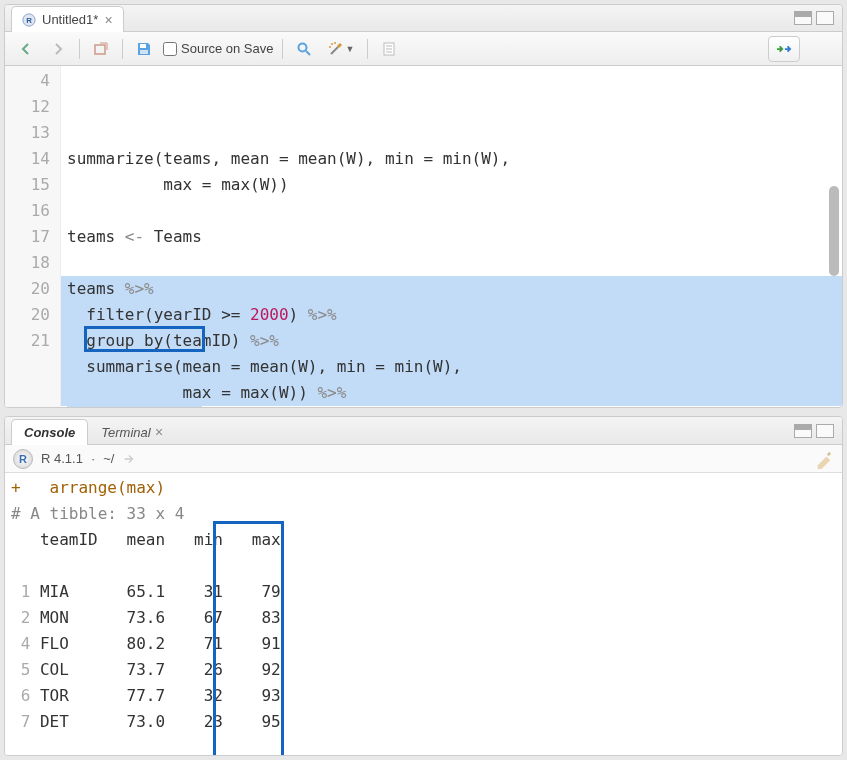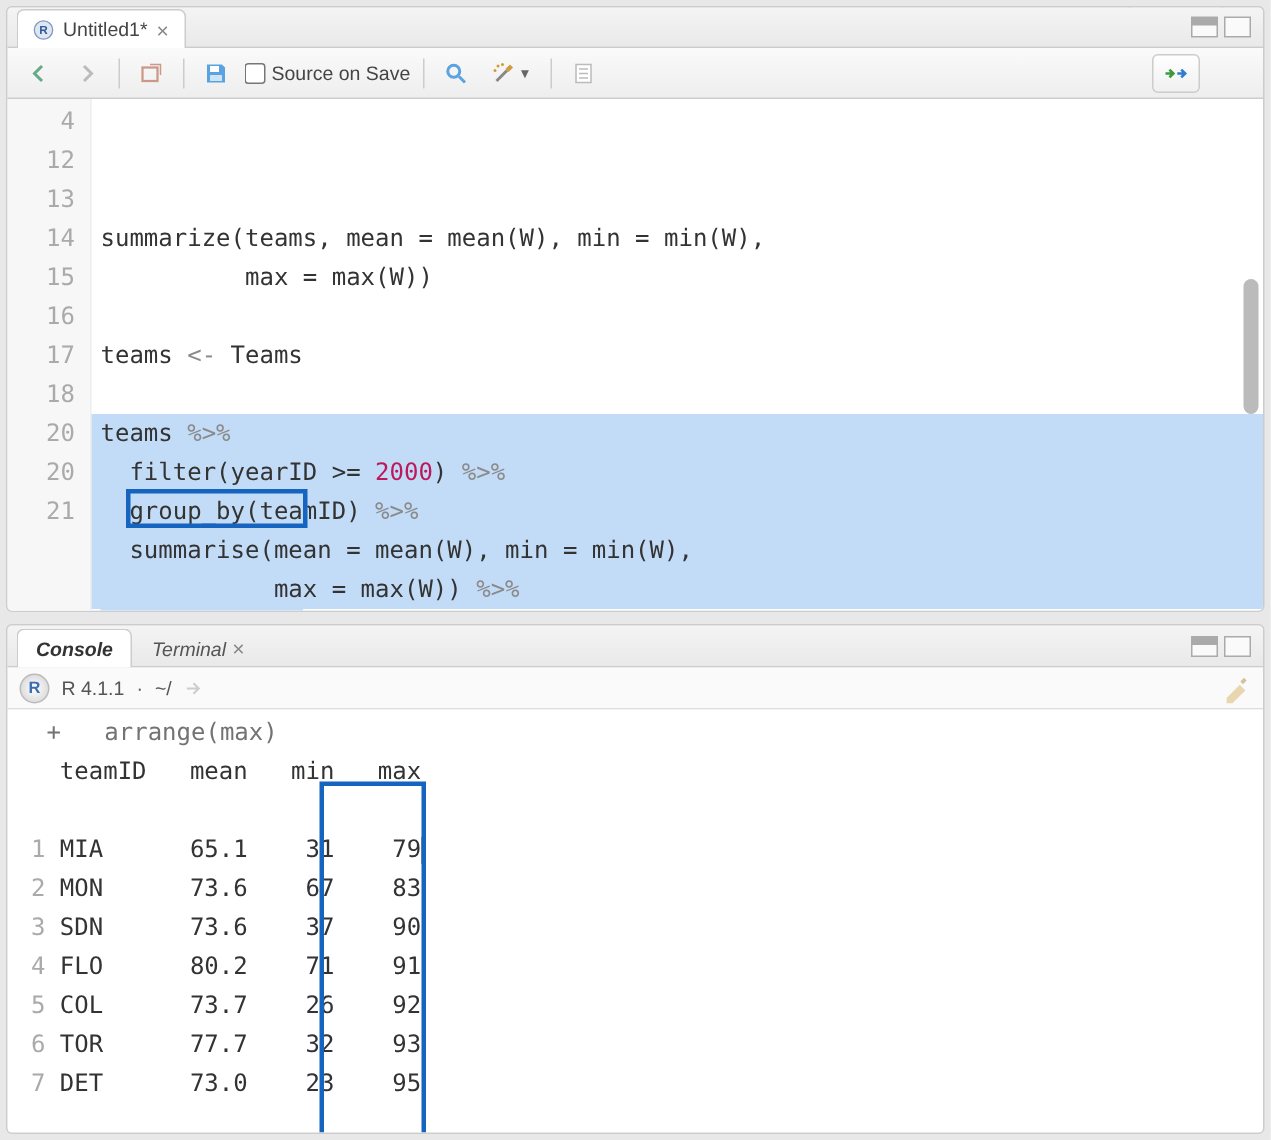--- a/index.html
+++ b/index.html
@@ -146,21 +146,21 @@
     display:flex; align-items:center; justify-content:center;
     font-weight:bold; color:#3b6db5; font-size:11px;
     border:1px solid #bbb;
   }
   .console-out {
     flex:1; background:#fff;
     font:16px/26px "Menlo","Consolas",monospace;
     padding:2px 6px; overflow:hidden; position:relative;
   }
   .cout-line { white-space:pre; }
-  .prompt-plus { color:#737373;margin-left:20px; }
+  .prompt-plus { color:#a16207; }
   .rownum { color:#aaa; }
   .comment { color:#888; }
   .coltype { color:#9aa0a6; font-style:italic; }
   .cursor { display:inline-block; width:1px; height:18px; background:#333; vertical-align:middle; }
 
   .broom {
     margin-left:auto; width:20px; height:20px; opacity:.5; cursor:pointer;
   }
 </style>
 </head>
@@ -313,23 +313,23 @@
       </svg>
     <svg class="broom" viewBox="0 0 16 16">
         <path d="M3 13l7-7 3 3-7 7H3v-3z" fill="#d9b36a"></path>
         <path d="M11 5l2-2" stroke="#b08a3e" stroke-width="2"></path>
       </svg>
   </div>
 
   <div class="console-out" id="console-out">
     <div class="hl-box" id="hlbox2" style="left: 207.6px; top: 48px; width: 71.6px; height: 242px;"></div>
   <div class="cout-line"><span class="prompt-plus">+&nbsp;&nbsp;&nbsp;arrange(max)</span></div>
+      <div class="cout-line"><span class="comment"># A tibble: 33 x 4</span></div>
       <div class="cout-line">   teamID   mean   min   max</div>
       <div class="cout-line">   <span class="coltype"><fct>  </fct></span><span class="coltype"> <dbl></dbl></span><span class="coltype"> <int></int></span><span class="coltype"> <int></int></span></div>
       <div class="cout-line"><span class="rownum"> 1</span> MIA      65.1    31    79<span class="cursor"></span></div>
       <div class="cout-line"><span class="rownum"> 2</span> MON      73.6    67    83</div>
-      <div class="cout-line"><span class="rownum"> 3</span> SDN      73.6    37    90</div>
       <div class="cout-line"><span class="rownum"> 4</span> FLO      80.2    71    91</div>
       <div class="cout-line"><span class="rownum"> 5</span> COL      73.7    26    92</div>
       <div class="cout-line"><span class="rownum"> 6</span> TOR      77.7    32    93</div>
       <div class="cout-line"><span class="rownum"> 7</span> DET      73.0    23    95</div>
     </div>
 </div>
 
 </body></html>

